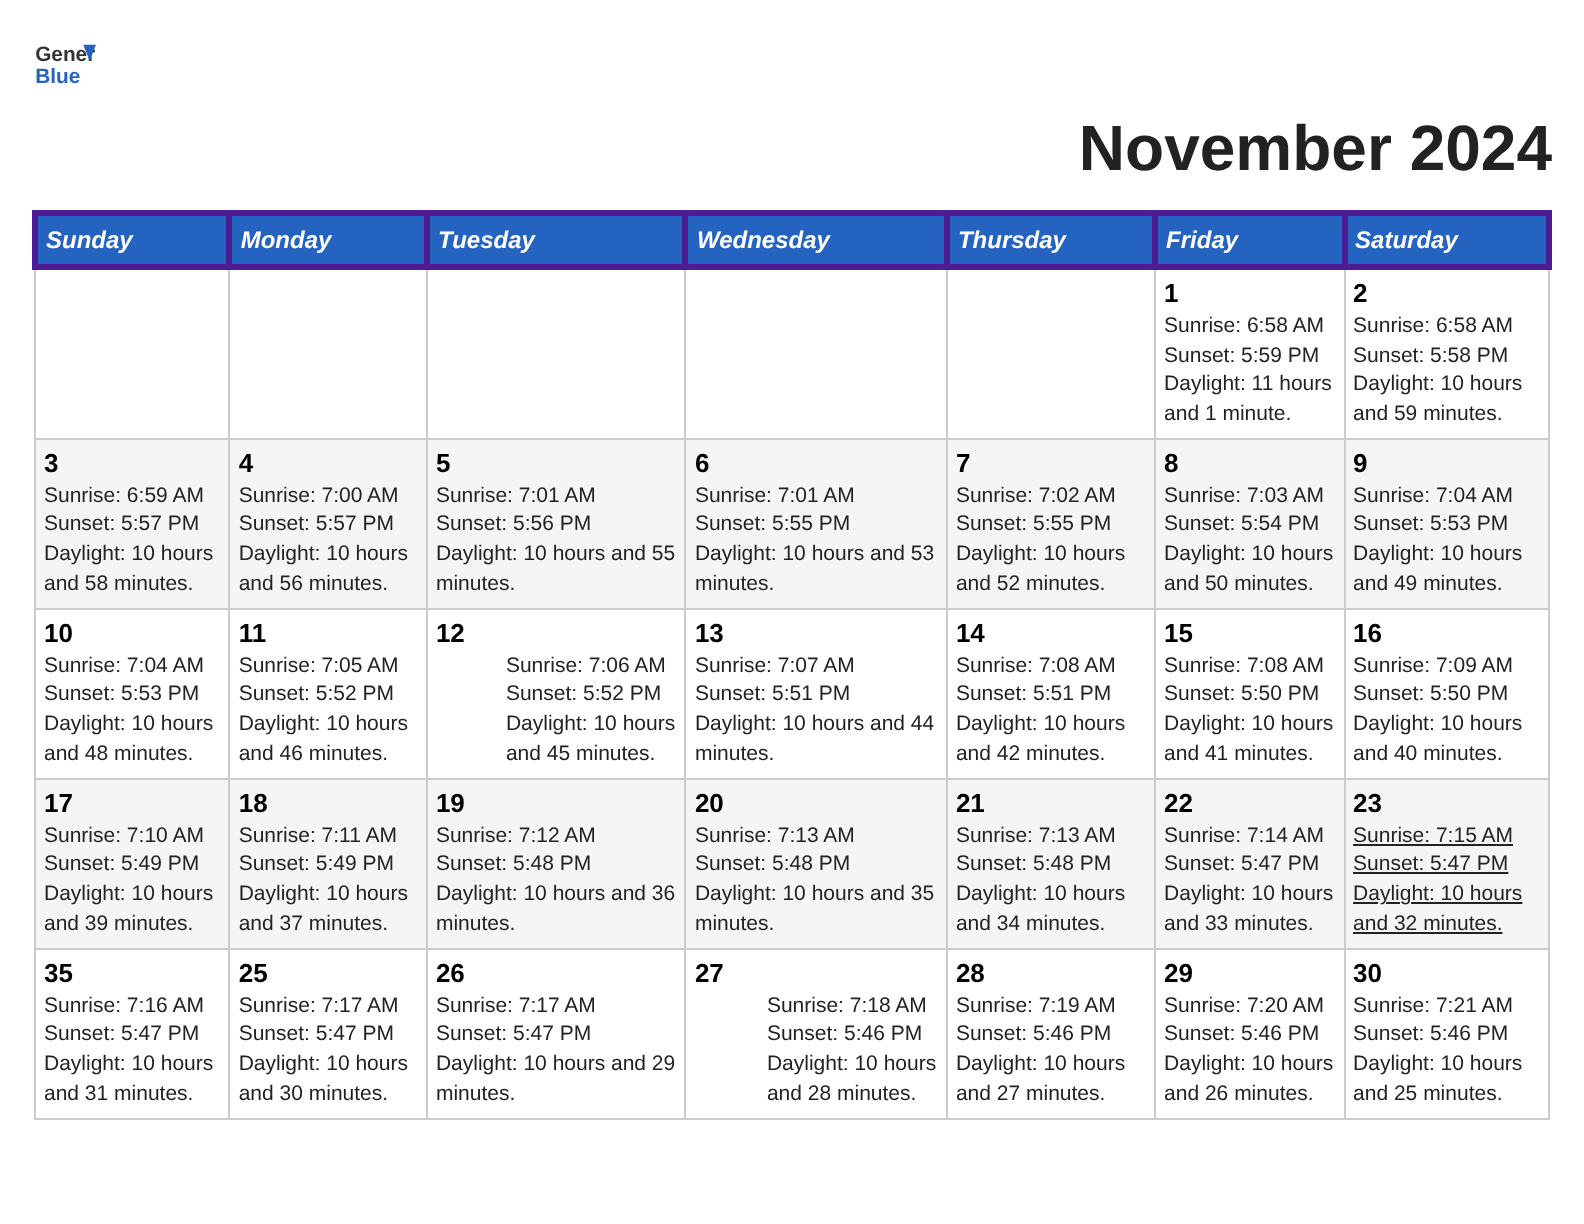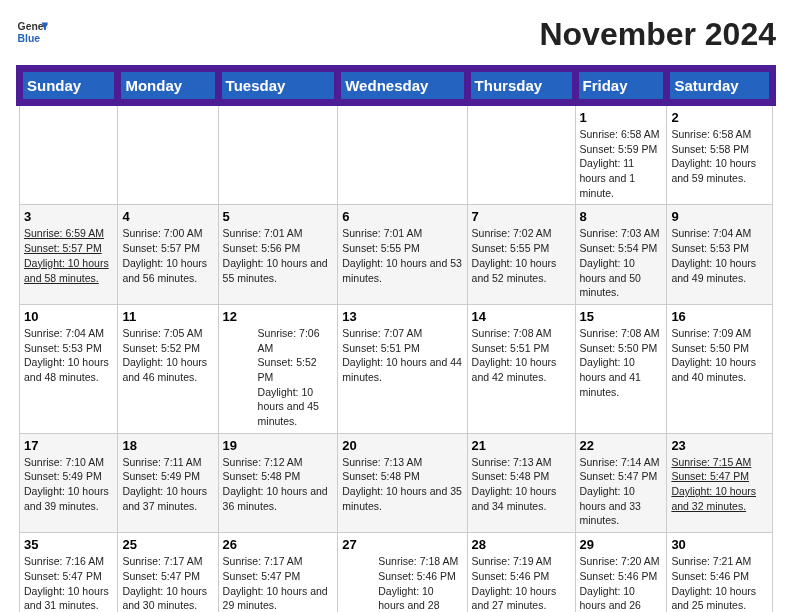--- a/index.html
+++ b/index.html
@@ -20,20 +20,21 @@
       display: flex;
       align-items: center;
       gap: 4px;
     }
     .logo-icon {
       width: 32px;
       height: 32px;
     }
     .title-block {
       text-align: right;
+      margin-top: 40px;
     }
     .title-block h1 {
       font-size: 32px;
       font-weight: bold;
       color: #222;
     }
     .title-block h2 {
       font-size: 16px;
       font-weight: normal;
       color: #444;
@@ -41,22 +42,23 @@
     table {
       width: 100%;
       border-collapse: collapse;
       font-size: 11px;
     }
     thead tr th {
       background: #2563c0;
       color: #fff;
       padding: 5px 4px;
       text-align: left;
-      font-size: 15px;
-      border: 7px solid #4c1d95;
+      font-size: 12px;
+      border: 3px solid #4c1d95;
+      font-style: italic;
     }
     tbody tr td {
       border: 1px solid #ccc;
       vertical-align: top;
       padding: 4px;
       min-height: 80px;
       height: 85px;
       background: #fff;
     }
     tbody tr:nth-child(even) td {
@@ -121,21 +123,21 @@
         <td>
           <span class="day-num">2</span>
           <div class="day-info" style="white-space: pre-line;">Sunrise: 6:58 AM
 Sunset: 5:58 PM
 Daylight: 10 hours and 59 minutes.</div>
         </td>
       </tr>
       <tr>
         <td>
           <span class="day-num">3</span>
-          <div class="day-info" style="white-space: pre-line; text-decoration: underline;">Sunrise: 6:59 AM
+          <div class="day-info" style="white-space: pre-line;">Sunrise: 6:59 AM
 Sunset: 5:57 PM
 Daylight: 10 hours and 58 minutes.</div>
         </td>
         <td>
           <span class="day-num">4</span>
           <div class="day-info" style="white-space: pre-line;">Sunrise: 7:00 AM
 Sunset: 5:57 PM
 Daylight: 10 hours and 56 minutes.</div>
         </td>
         <td>

